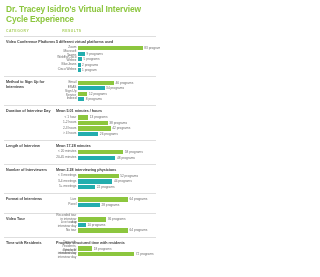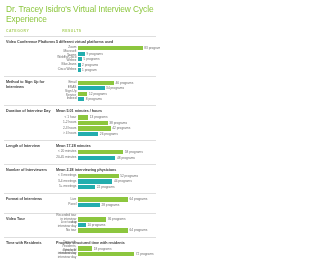--- a/index.html
+++ b/index.html
@@ -12,21 +12,21 @@
   }
   .page {
     width: 160px; height: 277px;
     background: #ffffff;
     padding: 4px 4px 0 4px;
     position: relative;
   }
   .title {
     color: #8CC63E;
     font-size: 8.4px;
-    font-weight: normal;
+    font-weight: bold;
     line-height: 9.6px;
     letter-spacing: -0.1px;
     margin: 1px 0 0 2px;
     width: 150px;
   }
   .col-headers {
     display: flex;
     margin: 5px 0 0 2px;
     padding-bottom: 2px;
   }

